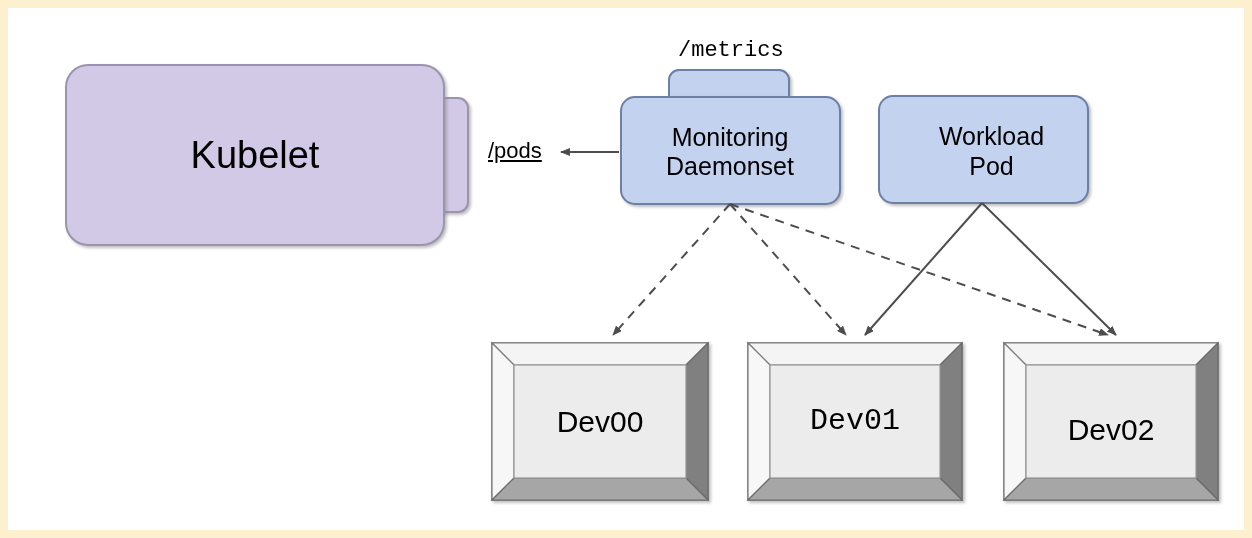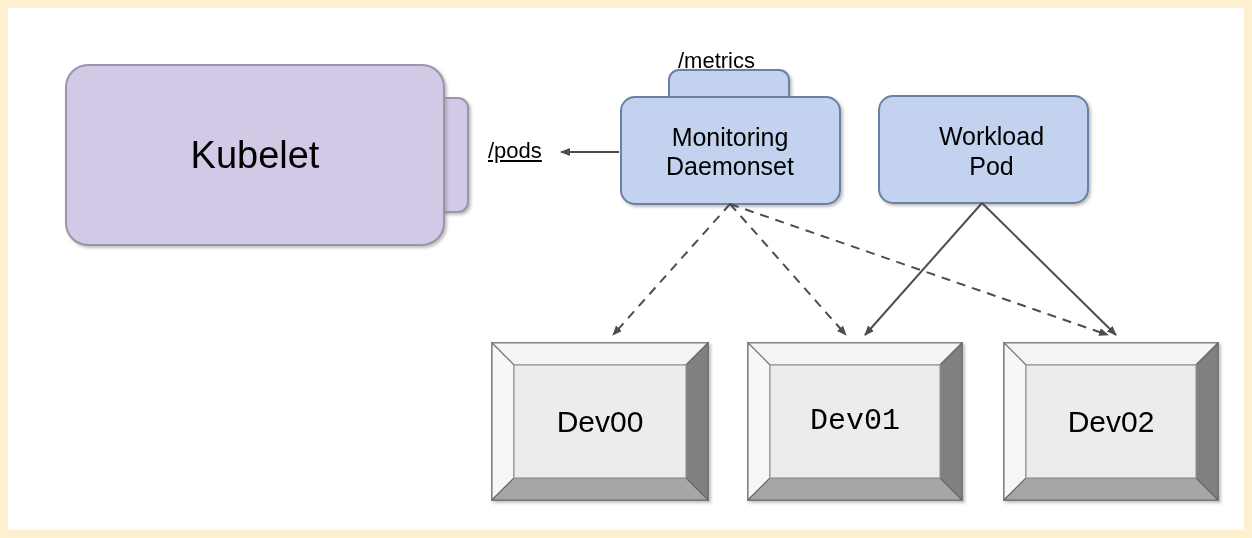--- a/index.html
+++ b/index.html
@@ -51,30 +51,30 @@
   .lbl-workload {
     left: 872px; top: 92px;
     width: 223px; height: 103px;
     font-size: 25px;
   }
   .lbl-dev {
     font-size: 30px;
   }
   .lbl-dev0 { left: 500px; top: 350px; width: 184px; height: 127px; }
   .lbl-dev1 { left: 756px; top: 350px; width: 182px; height: 127px; font-family: Liberation Mono, monospace; }
-  .lbl-dev2 { left: 1012px; top: 350px; width: 182px; height: 127px; }
+  .lbl-dev2 { left: 1012px; top: 358px; width: 182px; height: 127px; }
 
   .edge-label {
     position: absolute;
     color: #000000;
     font-size: 22px;
     white-space: nowrap;
     pointer-events: none;
   }
-  .lbl-metrics { left: 670px; top: 40px; }
+  .lbl-metrics { left: 670px; top: 30px; font-family: Liberation Mono, monospace; }
   .lbl-pods    { left: 480px; top: 130px; text-decoration: underline; }
 </style>
 </head>
 <body>
 
 <div class="canvas">
 
   <svg class="diagram-svg" viewBox="0 0 1252 538" xmlns="http://www.w3.org/2000/svg">
     <defs>
       <marker id="arrowSolid" markerWidth="12" markerHeight="12" refX="9" refY="4" orient="auto" markerUnits="userSpaceOnUse">

